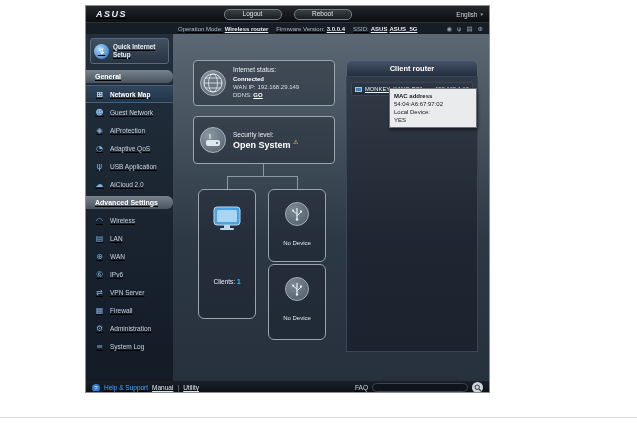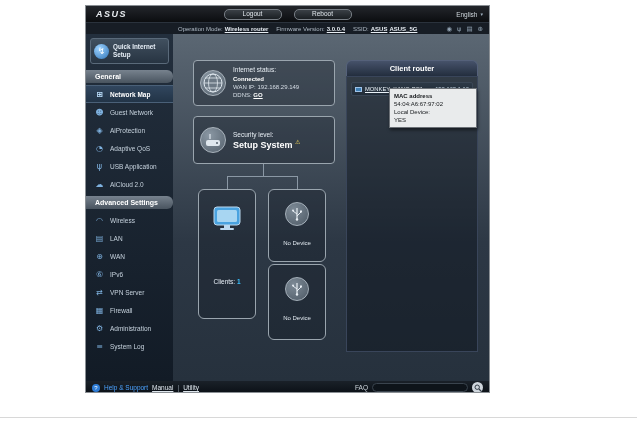--- a/index.html
+++ b/index.html
@@ -1,21 +1,21 @@
 <!DOCTYPE html>
 <html><head>
 <meta charset="utf-8">
 <style>
   * { margin:0; padding:0; box-sizing:border-box; }
   html,body { width:637px; height:426px; background:#ffffff; font-family:"Liberation Sans",sans-serif; }
   .page { position:relative; width:637px; height:426px; background:#fff; overflow:hidden; }
   .docline { position:absolute; left:0; top:417px; width:637px; border-top:1px solid #d8d8d8; }
 
   .frame { position:absolute; left:85px; top:5px; width:405px; height:388px;
-           border:1px solid #8a8f94; background:#101820; overflow:hidden; }
+           border:1px solid #8a8f94; background:#101820; overflow:hidden;text-decoration:underline; }
 
   
   .topbar { height:16px; background:linear-gradient(#23262b,#0b0d10); position:relative;
             display:flex; align-items:center; }
   .brand { font-style:italic; font-weight:bold; color:#e9edf1; font-size:9px; letter-spacing:1.5px; padding-left:10px; }
   .top-buttons { position:absolute; left:50%; transform:translateX(-50%); display:flex; gap:12px; }
   .tbtn { width:58px; height:11px; font-size:6.5px; color:#dfe5ea; font-family:inherit;
           background:linear-gradient(#3a4046,#1a1e22); border:1px solid #777d84; border-radius:5px;
           line-height:8px; text-align:center; cursor:pointer; }
   .lang { position:absolute; right:6px; color:#cfd6dc; font-size:6.5px; display:flex; gap:3px; align-items:center; cursor:pointer; }
@@ -255,21 +255,21 @@
           <div class="roundicon">
             <svg width="20" height="20" viewBox="0 0 20 20">
               <rect x="3" y="10" width="14" height="6" rx="2" fill="#dfe7ee"></rect>
               <line x1="7" y1="9" x2="7" y2="4" stroke="#dfe7ee" stroke-width="1.2"></line>
               <circle cx="14" cy="13" r="1" fill="#55616d"></circle>
             </svg>
           </div>
           <div>
             <div class="sec-label">Security level:</div>
             <div class="sec-value">
-              <span>Setup System</span>
+              <span>Open System</span>
               <span class="sec-warn">⚠</span>
             </div>
           </div>
         </div>
 
         <div class="conn" style="left:90px;top:130px;width:1px;height:12px;"></div>
         <div class="conn" style="left:54px;top:142px;width:71px;height:1px;"></div>
         <div class="conn" style="left:54px;top:142px;width:1px;height:13px;"></div>
         <div class="conn" style="left:124px;top:142px;width:1px;height:13px;"></div>
 

